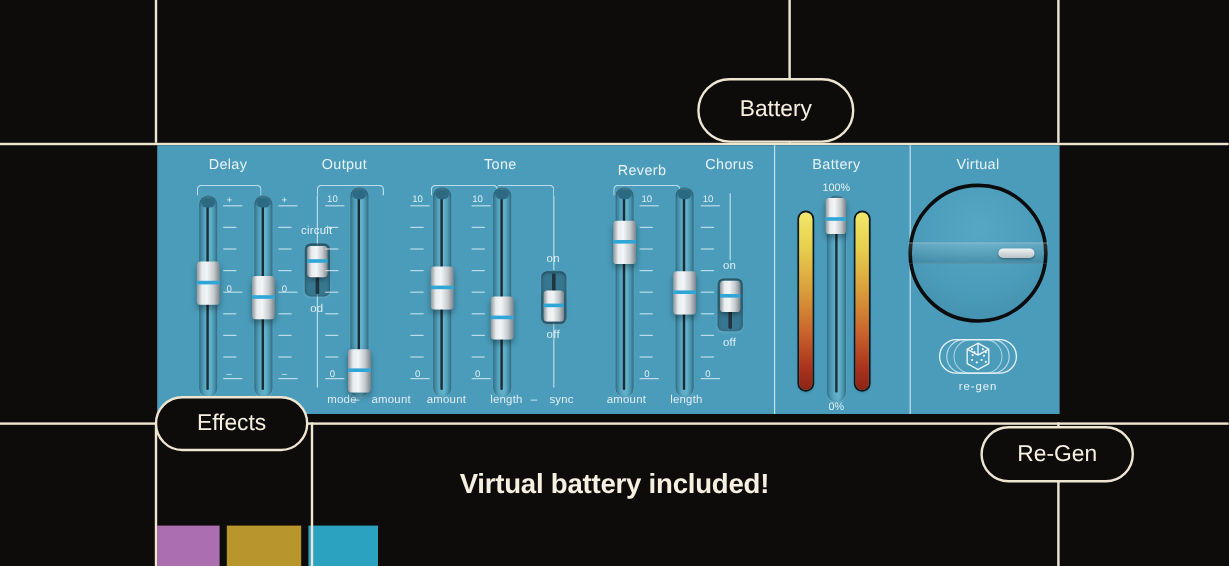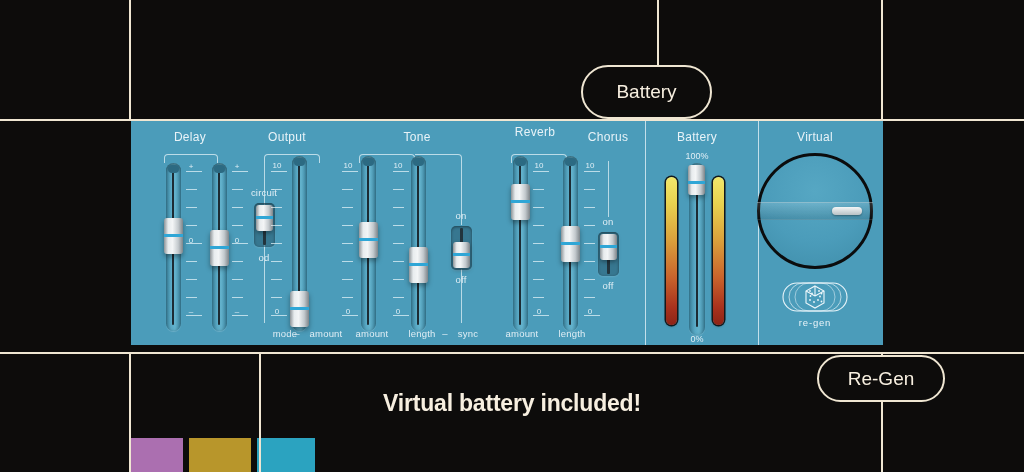--- a/index.html
+++ b/index.html
@@ -189,21 +189,21 @@
 
 
   <div id="fxpanel">
 
     <div class="sep" style="left:514px"></div>
     <div class="sep" style="left:627px"></div>
 
     <div class="secname" style="left:59px;top:9px">Delay</div>
     <div class="secname" style="left:156px;top:9px">Output</div>
     <div class="secname" style="left:286px;top:9px">Tone</div>
-    <div class="secname" style="left:404px;top:4px">Reverb</div>
+    <div class="secname" style="left:404px;top:14px">Reverb</div>
     <div class="secname" style="left:477px;top:9px">Chorus</div>
     <div class="secname" style="left:566px;top:9px">Battery</div>
     <div class="secname" style="left:684px;top:9px">Virtual</div>
 
     <div class="bracket" style="left:33px;top:33px;width:54px"></div>
 
     <div class="groove" style="left:35px;top:42px;height:168px">
         <div class="cap"></div>
       </div>
     <div class="thumb" style="left:33px;top:97px"></div>
@@ -411,20 +411,23 @@
             <circle cx="41" cy="17.5" r="0.9"></circle>
         </g>
       </svg>
     </div>
     <div class="regen-lbl" style="left:684px;top:196px">re-gen</div>
   </div>
 
   <div class="callout" style="left:581px;top:65px;width:131px;height:54px">
     <span>Battery</span>
   </div>
+  <div class="callout" style="left:129px;top:330px;width:128px;height:46px">
+    <span>Effects</span>
+  </div>
   <div class="callout" style="left:817px;top:355px;width:128px;height:47px">
     <span>Re-Gen</span>
   </div>
 
   <div class="bottomline">Virtual battery included!</div>
 
   <div class="swatch" style="left:131px;width:52px;background:#ab6fb0"></div>
   <div class="swatch" style="left:189px;width:62px;background:#b8962b"></div>
   <div class="swatch" style="left:257px;width:58px;background:#2ba3c0"></div>
 

